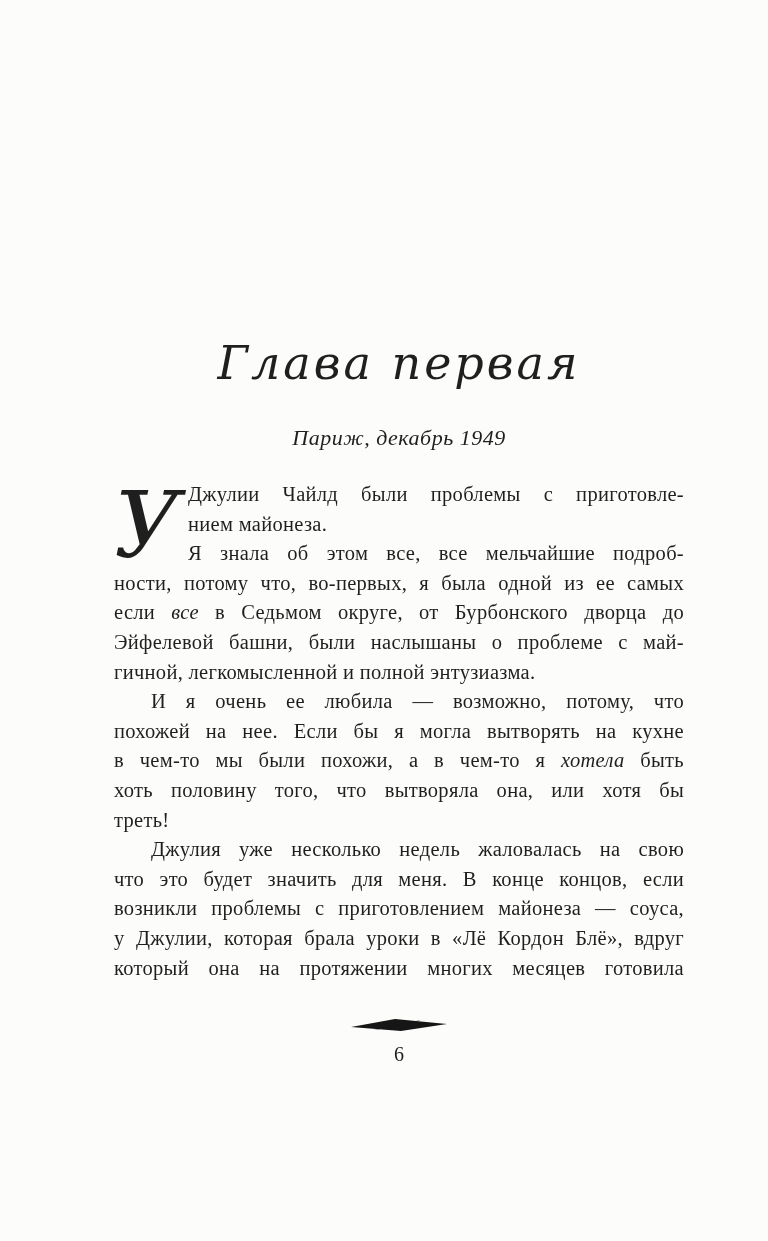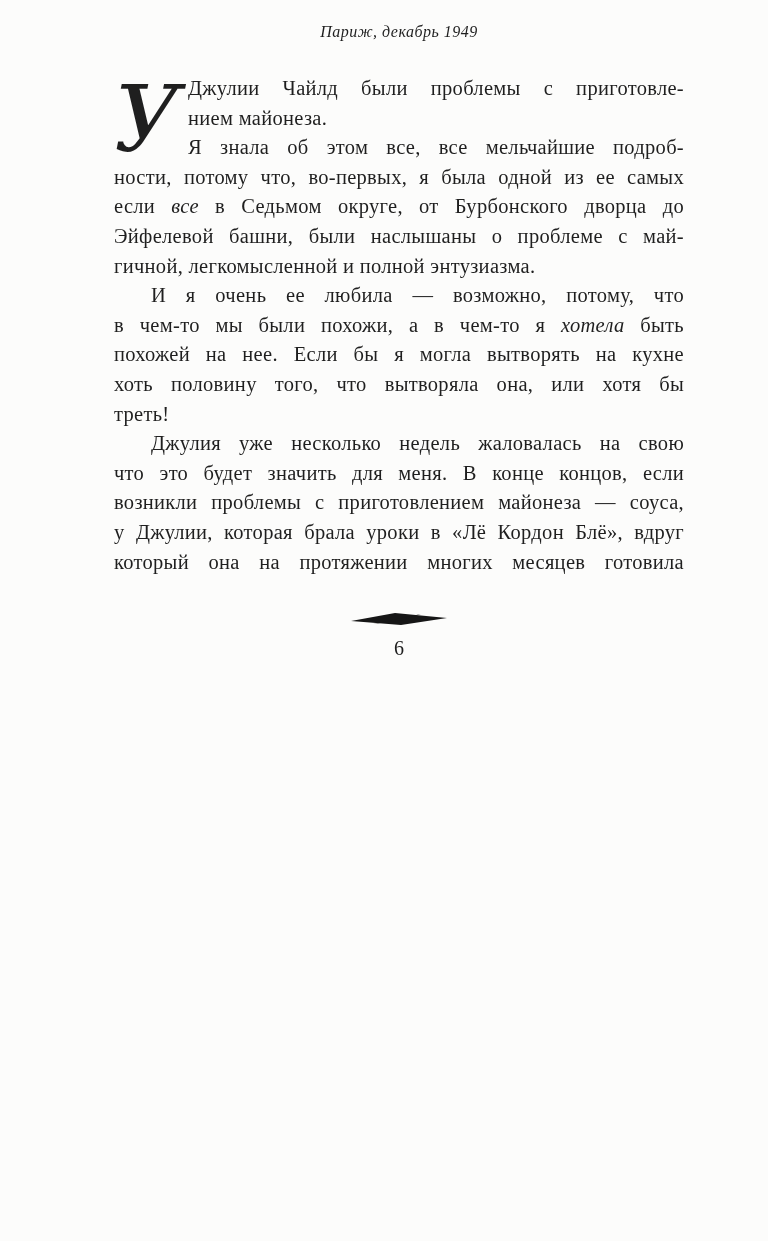--- a/index.html
+++ b/index.html
@@ -23,23 +23,23 @@
   .chapter-title {
     margin-top: 338px;
     font-family: "DejaVu Serif", serif;
     font-style: italic;
     font-weight: normal;
     font-size: 46px;
     line-height: 50px;
     letter-spacing: 3px;
   }
   .subtitle {
-    margin-top: 18px;
+    margin-top: 36px;
     font-style: italic;
-    font-size: 16px;
+    font-size: 22px;
     line-height: 28px;
     letter-spacing: 0.5px;
   }
 
   .body-text {
     width: 570px;
     margin: 28px 0 0 114px;
     font-size: 20.5px;
     line-height: 29.6px;
     letter-spacing: 0.3px;
@@ -80,40 +80,41 @@
     font-size: 20px;
     line-height: 26px;
   }
 </style>
 </head>
 <body>
 
 <div class="book-page">
 
   <div class="header-block">
+    <h1 class="chapter-title">Глава первая</h1>
     <div class="subtitle">Париж, декабрь 1949</div>
   </div>
 
   <div class="body-text">
       <div class="para">
         <span class="drop-cap">У</span>
         <div class="line"><span>Джулии Чайлд были проблемы с приготовле-</span></div>
         <div class="line last"><span>нием майонеза.</span></div>
       </div>
       <div class="para">
         <div class="line"><span>Я знала об этом все, все мельчайшие подроб-</span></div>
         <div class="line"><span>ности, потому что, во-первых, я была одной из ее самых</span></div>
         <div class="line"><span>если </span><em>все</em><span> в Седьмом округе, от Бурбонского дворца до</span></div>
         <div class="line"><span>Эйфелевой башни, были наслышаны о проблеме с май-</span></div>
         <div class="line last"><span>гичной, легкомысленной и полной энтузиазма.</span></div>
       </div>
       <div class="para indent">
         <div class="line"><span>И я очень ее любила — возможно, потому, что</span></div>
+        <div class="line"><span>похожей на нее. Если бы я могла вытворять на кухне</span></div>
         <div class="line"><span>в чем-то мы были похожи, а в чем-то я </span><em>хотела</em><span> быть</span></div>
-        <div class="line"><span>похожей на нее. Если бы я могла вытворять на кухне</span></div>
         <div class="line"><span>хоть половину того, что вытворяла она, или хотя бы</span></div>
         <div class="line last"><span>треть!</span></div>
       </div>
       <div class="para indent">
         <div class="line"><span>Джулия уже несколько недель жаловалась на свою</span></div>
         <div class="line"><span>что это будет значить для меня. В конце концов, если</span></div>
         <div class="line"><span>возникли проблемы с приготовлением майонеза — соуса,</span></div>
         <div class="line"><span>у Джулии, которая брала уроки в «Лё Кордон Блё», вдруг</span></div>
         <div class="line"><span>который она на протяжении многих месяцев готовила</span></div>
       </div>

